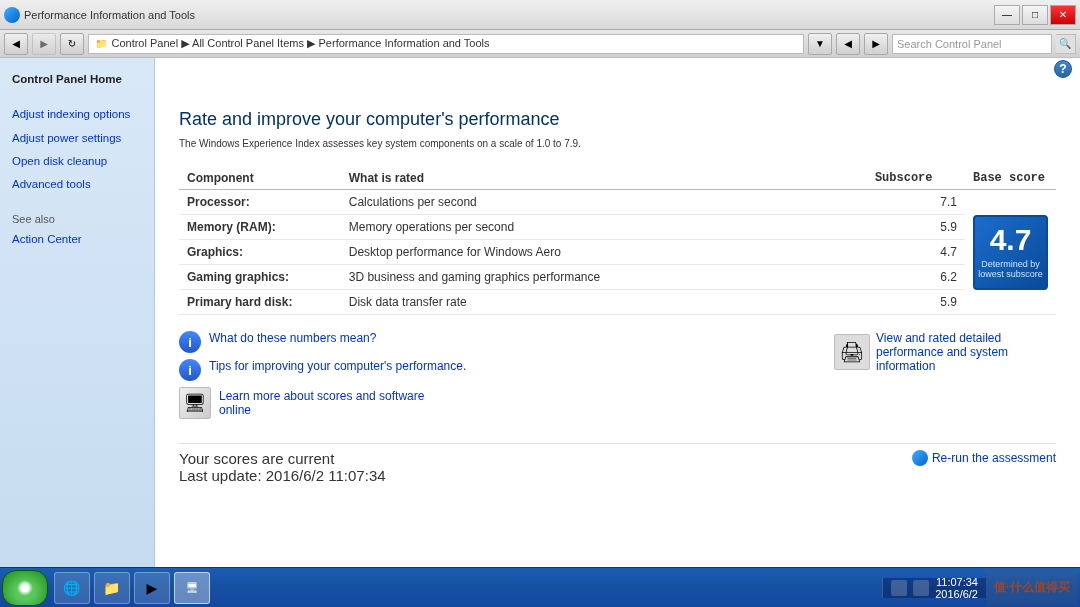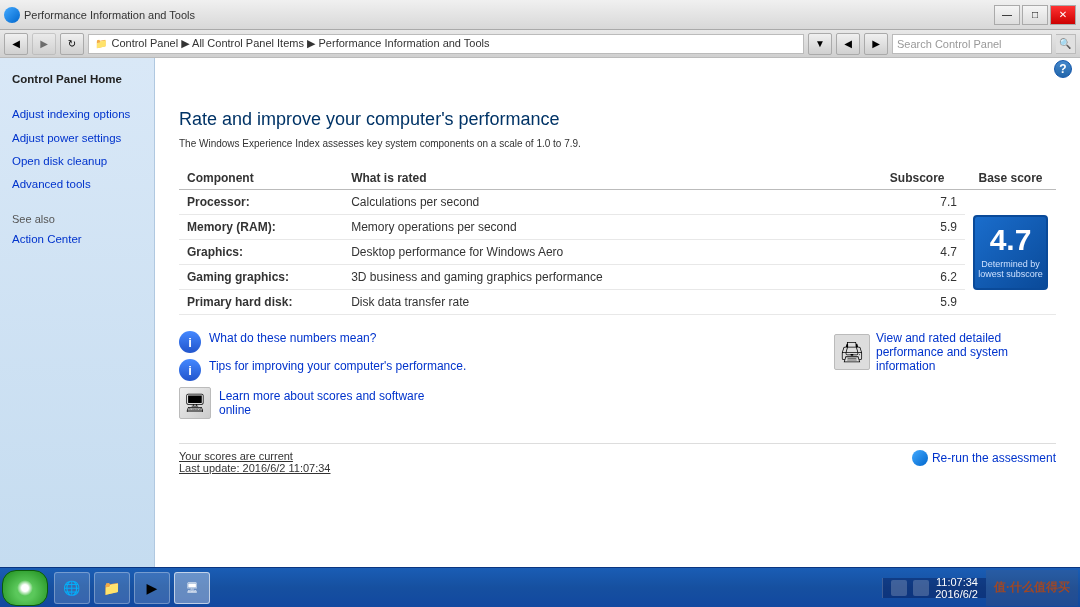--- a/index.html
+++ b/index.html
@@ -70,21 +70,21 @@
     
     .content {
       flex: 1; padding: 18px 24px; background: #fff; overflow-y: auto;
     }
     .page-title { font-size: 18px; color: #003366; font-weight: normal; margin-bottom: 8px; margin-top: 33px; }
     .page-subtitle { font-size: 10px; color: #333; margin-bottom: 18px; }
 
     
     .perf-table { width: 100%; border-collapse: collapse; margin-bottom: 16px; }
     .perf-table th { text-align: left; font-weight: bold; font-size: 12px; padding: 4px 8px; border-bottom: 1px solid #bbb; color: #333; }
-    .perf-table th.right { text-align: center; }
+    .perf-table th.right { text-align: left; font-family: Liberation Mono, monospace; }
     .perf-table td { padding: 5px 8px; font-size: 12px; vertical-align: top; color: #333; border-bottom: 1px solid #e8e8e8; }
     .perf-table td.bold { font-weight: bold; }
     .perf-table td.right { text-align: right; }
 
     
     .score-box {
       width: 75px; height: 75px;
       background: linear-gradient(135deg, #1a6dcc 0%, #0a4a99 100%);
       border: 2px solid #0a4a99; border-radius: 4px;
       display: flex; flex-direction: column; align-items: center; justify-content: center;
@@ -94,21 +94,21 @@
     .score-label { font-size: 9px; color: #cce0ff; text-align: center; margin-top: 4px; }
 
     .score-cell { text-align: center; vertical-align: middle; }
     .info-row { display: flex; align-items: flex-start; margin-bottom: 6px; gap: 8px; }
     .info-link { color: #0033cc; text-decoration: none; font-size: 12px; }
 
     .info-learn-row { display: flex; align-items: center; gap: 8px; margin-bottom: 6px; }
 
     
     .status-bar { display: flex; justify-content: space-between; align-items: flex-start; margin-top: 10px; padding-top: 6px; border-top: 1px solid #ddd; }
-    .status-text { font-size: 11px; color: #333; text-decoration: underline; }
+    .status-text { font-size: 15px; color: #333; }
     .rerun-link { color: #0033cc; text-decoration: none; font-size: 12px; display: flex; align-items: center; gap: 4px; }
 
     
     .taskbar {
       height: 40px;
       background: linear-gradient(to bottom, #1a5db5 0%, #1650a0 50%, #1248a0 100%);
       display: flex; align-items: center; padding: 0 2px;
       border-top: 1px solid #0a3580;
       position: absolute; bottom: 0; left: 0; right: 0;
     }

